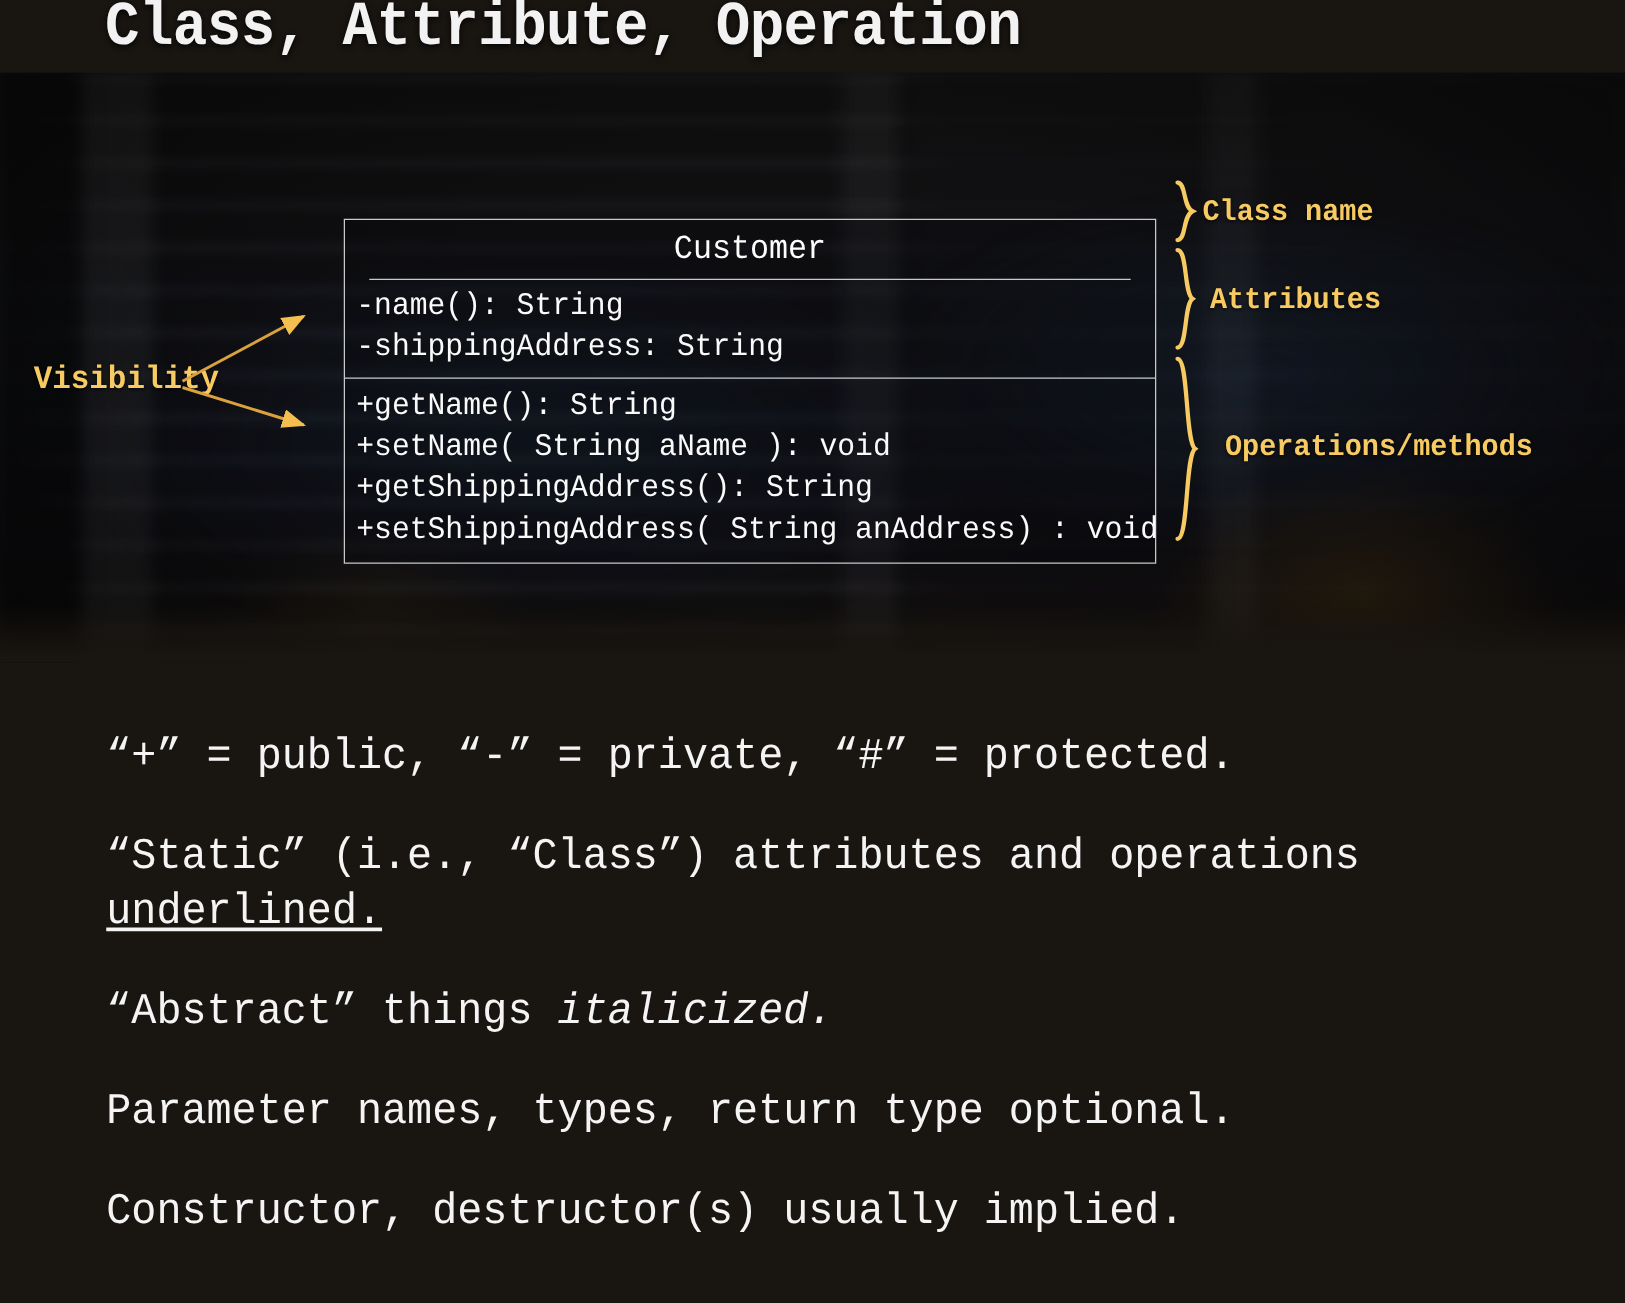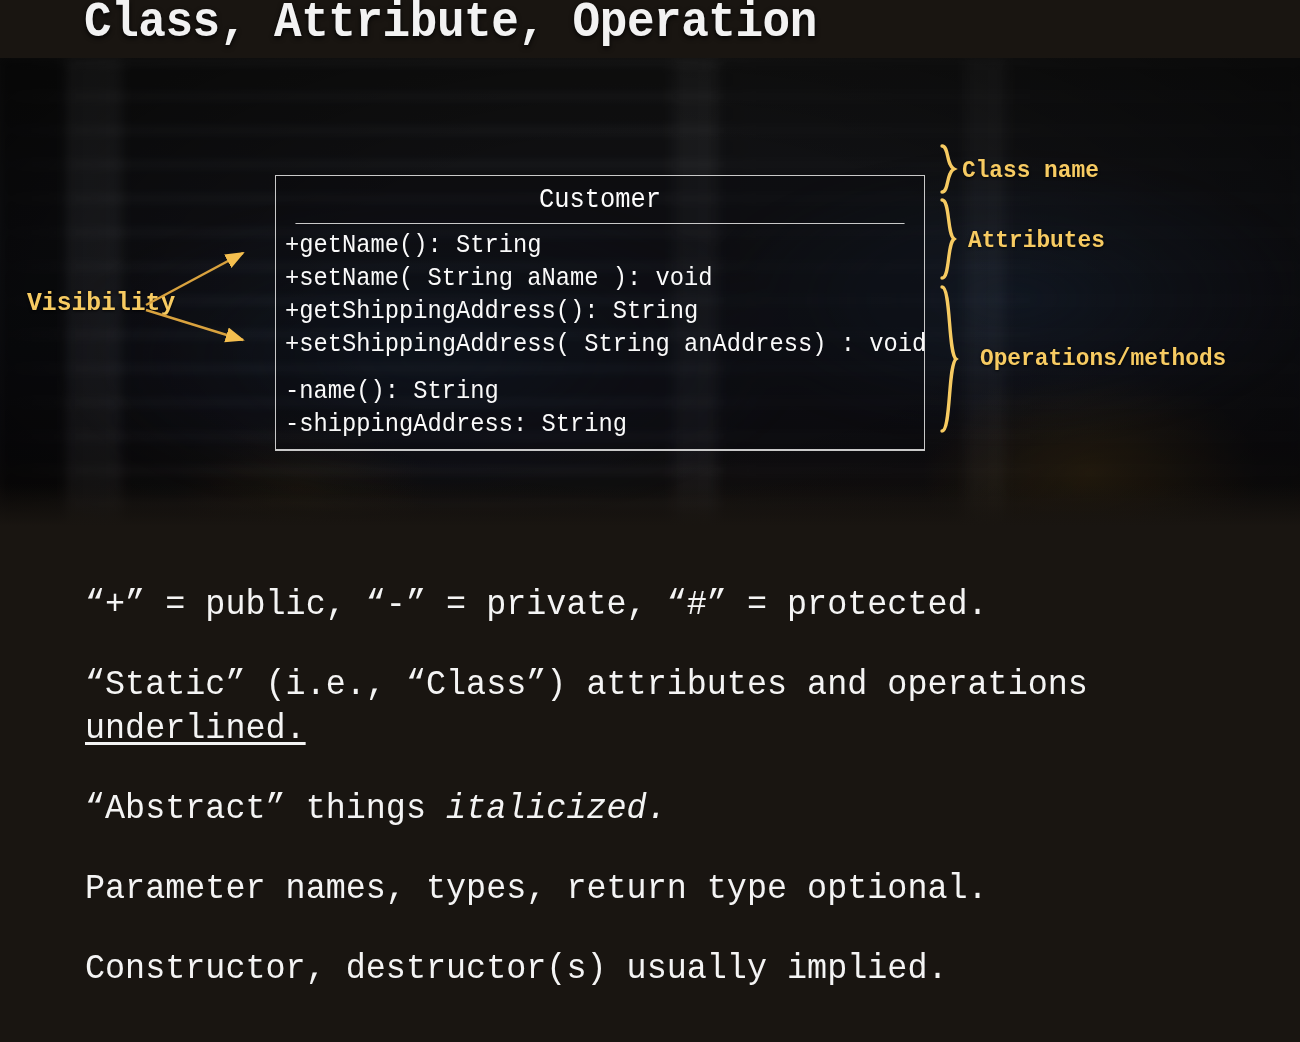--- a/index.html
+++ b/index.html
@@ -196,29 +196,29 @@
     <div class="bg-bluecast"></div>
     <div class="bg-pillars"></div>
     <div class="bg-rows"></div>
     <div class="bg-vignette"></div>
   </div>
 
   <div class="title">Class, Attribute, Operation</div>
 
   <div class="uml-box">
     <div class="uml-section uml-name">Customer</div>
+    <div class="uml-section uml-attrs">
+      <div class="uml-line">-name(): String</div>
+      <div class="uml-line">-shippingAddress: String</div>
+    </div>
     <div class="uml-section uml-ops">
       <div class="uml-line">+getName(): String</div>
       <div class="uml-line">+setName( String aName ): void</div>
       <div class="uml-line">+getShippingAddress(): String</div>
       <div class="uml-line">+setShippingAddress( String anAddress) : void</div>
-    </div>
-    <div class="uml-section uml-attrs">
-      <div class="uml-line">-name(): String</div>
-      <div class="uml-line">-shippingAddress: String</div>
     </div>
   </div>
 
   <div class="brace" style="left:937px; top:144px;">
     <svg width="26" height="50" viewBox="0 0 26 50" fill="none" stroke="#f7cb62" stroke-width="3.4" stroke-linecap="round">
       <path d="M5 2 C12 2 9 21 17 25 C9 29 12 48 5 48"></path>
     </svg>
   </div>
   <div class="ann-label" style="left:962px; top:157px;">Class name</div>
 

